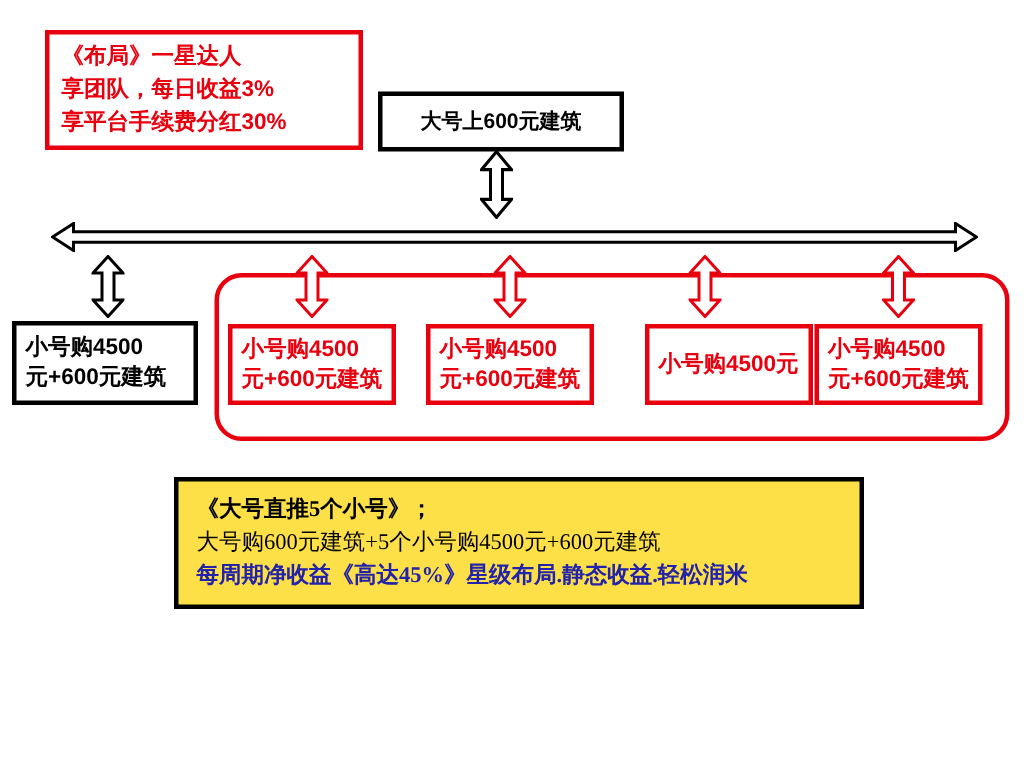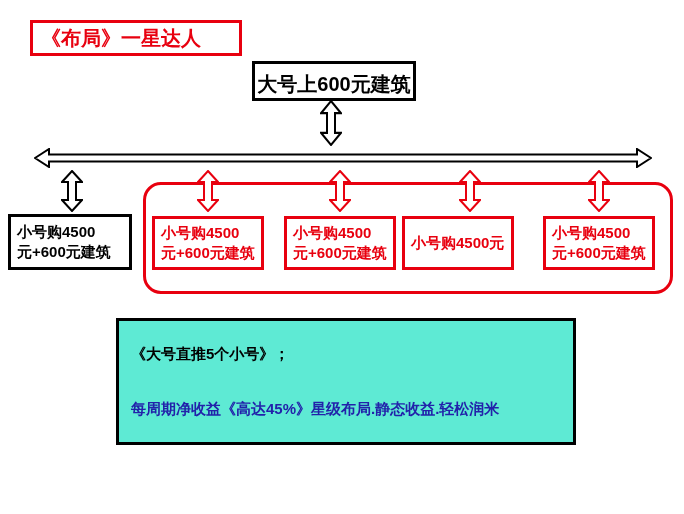--- a/index.html
+++ b/index.html
@@ -11,28 +11,28 @@
     overflow:hidden;
   }
   .abs{position:absolute;}
 
   
   .note-box{
     left:30px;top:20px;width:190px;
     border:3px solid var(--red);
     padding:4px 8px;
     color:var(--red);
-    font-weight:700;font-size:20px;line-height:22px;
+    font-weight:700;font-size:15px;line-height:22px;
     background:#fff;
   }
   .top-box{
     left:252px;top:61px;width:158px;height:34px;
     border:3px solid #000;
-    display:flex;align-items:flex-end;justify-content:center;
-    font-weight:700;font-size:20px;color:#000;background:#fff;
+    display:flex;align-items:center;justify-content:center;
+    font-weight:700;font-size:14px;color:#000;background:#fff;
   }
   .left-box{
     left:8px;top:214px;width:124px;height:56px;
     border:3px solid #000;
     display:flex;flex-direction:column;align-items:flex-start;justify-content:center;
     padding-left:6px;box-sizing:border-box;
     font-weight:700;font-size:15px;line-height:20px;color:#000;background:#fff;
   }
   .red-group{
     left:143px;top:182px;width:524px;height:106px;
@@ -43,39 +43,41 @@
   .red-box{
     top:216px;width:112px;height:54px;
     border:3px solid var(--red);
     display:flex;flex-direction:column;align-items:flex-start;justify-content:center;
     padding-left:6px;box-sizing:border-box;
     font-weight:700;font-size:15px;line-height:20px;color:var(--red);background:#fff;
   }
   .summary-box{
     left:116px;top:318px;width:460px;
     border:3px solid #000;
-    padding:22px 12px;box-sizing:border-box;
-    font-size:15px;line-height:22px;color:#000;background:#5eead4;
+    padding:8px 12px;box-sizing:border-box;
+    font-size:15px;line-height:22px;color:#000;background:#fde047;font-family:Liberation Serif, serif;
   }
   .summary-box .t-bold{font-weight:700;}
   .summary-box .t-red{font-weight:700;color:var(--red);}
-  .summary-box .t-blue{font-weight:700;color:var(--blue);margin-top:33px;}
+  .summary-box .t-blue{font-weight:700;color:var(--blue);}
 
   
   .arrow-black{color:#000;}
   .arrow-red{color:var(--red);}
   svg{display:block;}
 </style>
 </head>
 <body>
 
 <div class="canvas">
 
   <div class="abs note-box">
     <div>《布局》一星达人</div>
+    <div>享团队，每日收益3%</div>
+    <div>享平台手续费分红30%</div>
   </div>
 
   <div class="abs top-box">
     <span>大号上600元建筑</span>
   </div>
 
   <svg class="abs arrow-black" style="left:320px;top:100px;" width="22" height="46" viewBox="0 0 22 42" preserveAspectRatio="none">
     <polygon points="11,1 21,12 15,12 15,30 21,30 11,41 1,30 7,30 7,12 1,12" fill="#fff" stroke="currentColor" stroke-width="2"></polygon>
   </svg>
 
@@ -108,26 +110,27 @@
   </svg>
 
   <div class="abs red-box" style="left:152px;">
     <div>小号购4500</div>
     <div>元+600元建筑</div>
   </div>
   <div class="abs red-box" style="left:284px;">
     <div>小号购4500</div>
     <div>元+600元建筑</div>
   </div>
-  <div class="abs red-box" style="left:402px;">
+  <div class="abs red-box" style="left:430px;">
     <div>小号购4500元</div>
   </div>
   <div class="abs red-box" style="left:543px;">
     <div>小号购4500</div>
     <div>元+600元建筑</div>
   </div>
 
   <div class="abs summary-box">
     <div class="t-bold">《大号直推5个小号》；</div>
+    <div>大号购600元建筑+5个小号购4500元+600元建筑</div>
     <div class="t-blue">每周期净收益《高达45%》星级布局.静态收益.轻松润米</div>
   </div>
 
 </div>
 
 </body></html>

